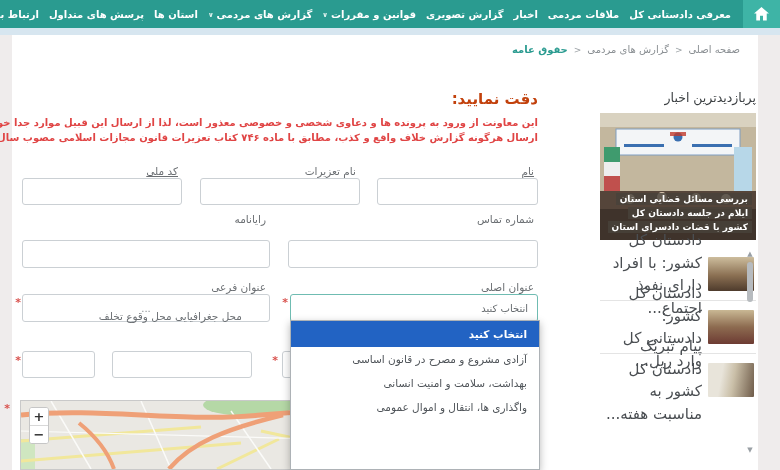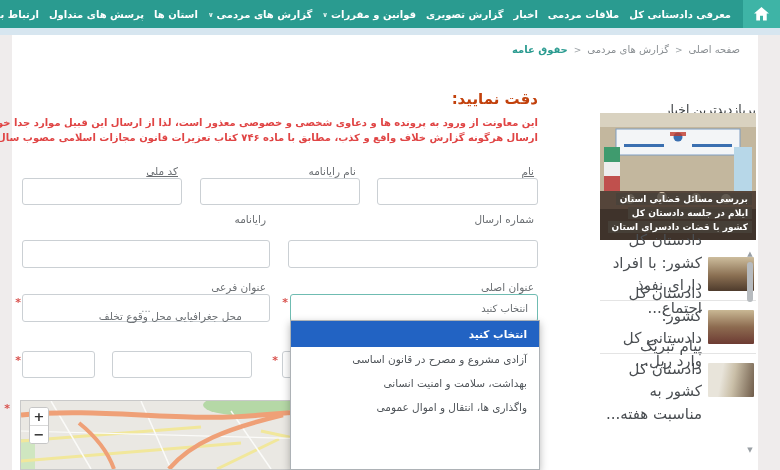--- a/index.html
+++ b/index.html
@@ -37,21 +37,21 @@
   .ddopt{height:24px;display:flex;align-items:center;padding:0 12px;font-size:10.5px;color:#4f5459;cursor:pointer;box-sizing:border-box;}
   .ddopt.hl{height:26px;background:#2263c3;color:#ffffff;font-weight:bold;}
 
   
   .map{position:absolute;left:20px;top:400px;width:518px;height:70px;border:1px solid #c9c9c9;box-sizing:border-box;overflow:hidden;z-index:2;cursor:grab;}
   .zoomctl{position:absolute;left:8px;top:6px;width:18px;background:#ffffff;border:1px solid #c6c6c6;border-radius:3px;overflow:hidden;z-index:3;}
   .zbtn{width:18px;height:17px;display:flex;align-items:center;justify-content:center;font-size:13px;font-weight:bold;color:#333;cursor:pointer;background:#fff;}
   .zbtn + .zbtn{border-top:1px solid #d8d8d8;}
 
   
-  .sb-title{position:absolute;top:90px;right:24px;font-size:12.5px;color:#3c4043;margin-top:12px;}
+  .sb-title{position:absolute;top:90px;right:24px;font-size:12.5px;color:#3c4043;}
   .featured{position:absolute;top:113px;right:24px;width:156px;height:127px;overflow:hidden;cursor:pointer;}
   .feat-cap{position:absolute;right:4px;left:4px;bottom:5px;text-align:right;font-size:9px;font-weight:bold;color:#ffffff;line-height:1.55;direction:rtl;}
   .feat-cap span{background:rgba(72,66,58,0.82);padding:1px 4px;box-decoration-break:clone;-webkit-box-decoration-break:clone;}
   .news{position:absolute;top:248px;right:24px;width:156px;}
   .news-item{display:flex;align-items:center;gap:6px;padding:6px 0 6px 0;padding-left:2px;border-bottom:1px solid #e4e4e4;height:40px;cursor:pointer;padding-right:0;}
   .news-item .txt{font-size:15px;color:#4a4e52;line-height:1.5;text-align:right;flex:1;}
   .thumb{width:46px;height:34px;flex:0 0 auto;border-radius:1px;margin-right:2px;}
   .t1{background:linear-gradient(180deg,#cdbd9d,#8a6f52 55%,#4e3b2c);}
   .t2{background:linear-gradient(180deg,#c9b894,#8d6b50 50%,#6d3b33);}
   .t3{background:linear-gradient(180deg,#b9a98e,#7a5844 50%,#5a2f28);}
@@ -116,26 +116,26 @@
     <span class="crumb-sep">&lt;</span>
     <span class="crumb crumb-last">حقوق عامه</span>
   </div>
 
   <div class="warn-title">دقت نمایید:</div>
   <div class="warn-line warn1">این معاونت از ورود به پرونده ها و دعاوی شخصی و خصوصی معذور است، لذا از ارسال این قبیل موارد جدا خودداری شود.</div>
   <div class="warn-line warn2">ارسال هرگونه گزارش خلاف واقع و کذب، مطابق با ماده ۷۴۶ کتاب تعزیرات قانون مجازات اسلامی مصوب سال ۱۳۹۲ پیگرد قانونی دارد.</div>
 
   <div class="flabel" style="top:165px;right:246px;text-decoration:underline;">نام</div>
   <input class="finput" style="top: 178px; right: 242px; width: 161px;">
-  <div class="flabel" style="top:165px;right:424px;">نام رایانامه</div>
+  <div class="flabel" style="top:165px;right:424px;">نام تعزیرات</div>
   <input class="finput" style="top: 178px; right: 420px; width: 160px;">
   <div class="flabel" style="top:165px;right:602px;text-decoration:underline;">کد ملی</div>
   <input class="finput" style="top: 178px; right: 598px; width: 160px;">
 
-  <div class="flabel" style="top:213px;right:246px;">شماره ارسال</div>
+  <div class="flabel" style="top:213px;right:246px;">شماره تماس</div>
   <input class="finput" style="top: 240px; right: 242px; width: 250px; height: 28px;">
   <div class="flabel" style="top:213px;right:514px;">رایانامه</div>
   <input class="finput" style="top: 240px; right: 510px; width: 248px; height: 28px;">
 
   <div class="flabel" style="top:281px;right:246px;">عنوان اصلی</div>
   <div class="req" style="top:296px;right:492px;">*</div>
   <div class="fselect open" style="top:294px;right:242px;width:248px;">
     <span>انتخاب کنید</span>
   </div>
   <div class="flabel" style="top:281px;right:514px;">عنوان فرعی</div>

